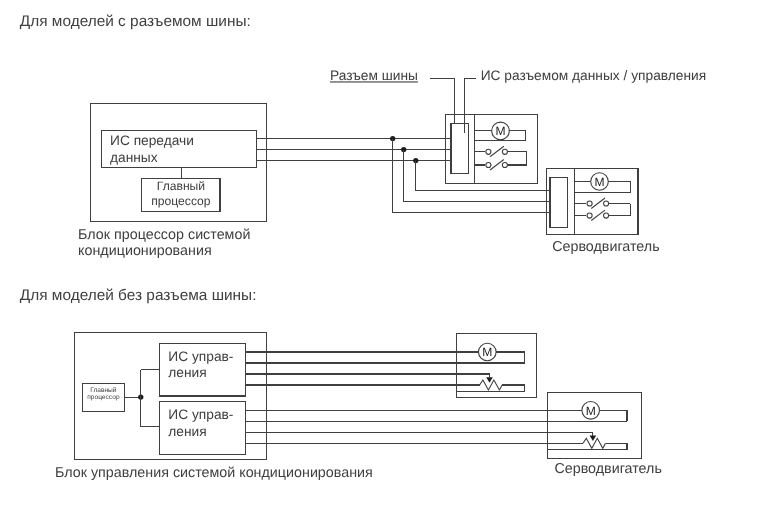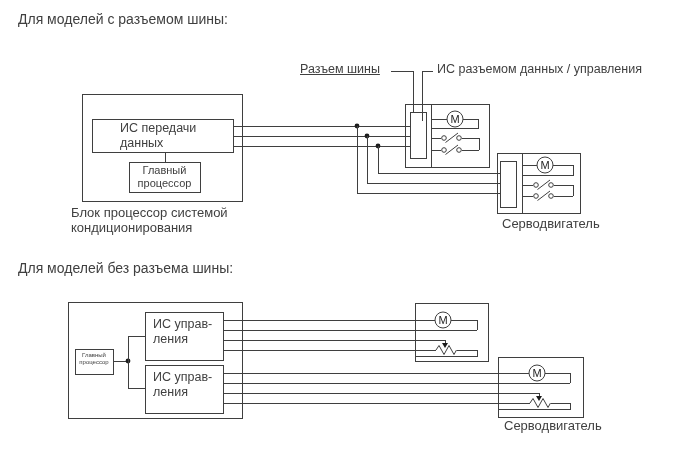--- a/index.html
+++ b/index.html
@@ -134,21 +134,21 @@
         <path class="wire" d="M550.5,403 H570 V409 H498"></path>
       </g>
     </g>
   </svg>
 
   <div class="lbl heading" style="left:18px;top:11px;">Для моделей с разъемом шины:</div>
 
   <div class="lbl callout" style="left:300px;top:62px;text-decoration:underline;">Разъем шины</div>
   <div class="lbl callout" style="left:437px;top:62px;">ИС разъемом данных / управления</div>
 
-  <div class="lbl boxtext" style="left:100px;top:121px;margin-left:20px;">
+  <div class="lbl boxtext" style="left:100px;top:121px;">
     <div>ИС передачи</div>
     <div>данных</div>
   </div>
 
   <div class="lbl cputext" style="left:129px;top:164px;width:71px;">
     <div>Главный</div>
     <div>процессор</div>
   </div>
 
   <div class="lbl caption" style="left:71px;top:206px;">
@@ -168,16 +168,17 @@
   <div class="lbl boxtext" style="left:153px;top:317px;">
     <div>ИС управ-</div>
     <div>ления</div>
   </div>
 
   <div class="lbl boxtext" style="left:153px;top:370px;">
     <div>ИС управ-</div>
     <div>ления</div>
   </div>
 
+  <div class="lbl caption" style="left:50px;top:423px;">Блок управления системой кондиционирования</div>
 
   <div class="lbl caption" style="left:504px;top:419px;">Серводвигатель</div>
 
 </div>
 
 </body></html>

